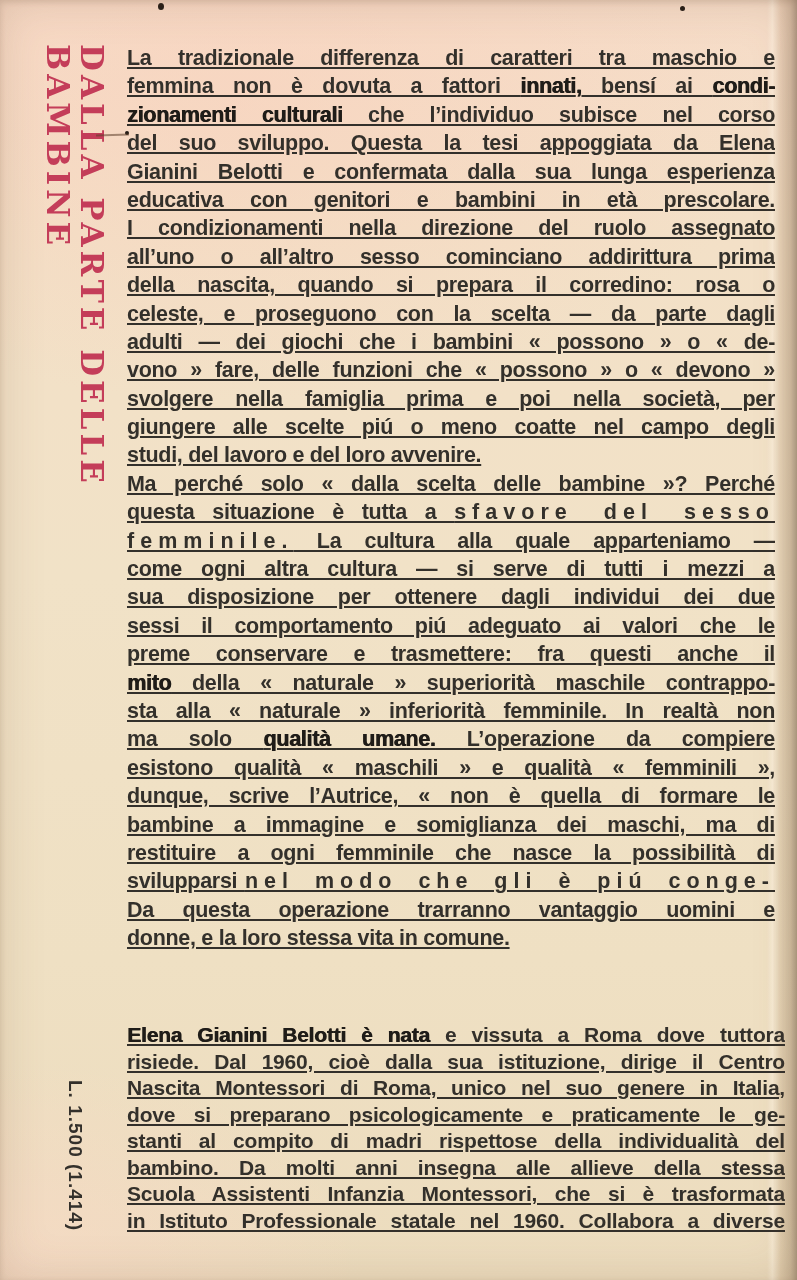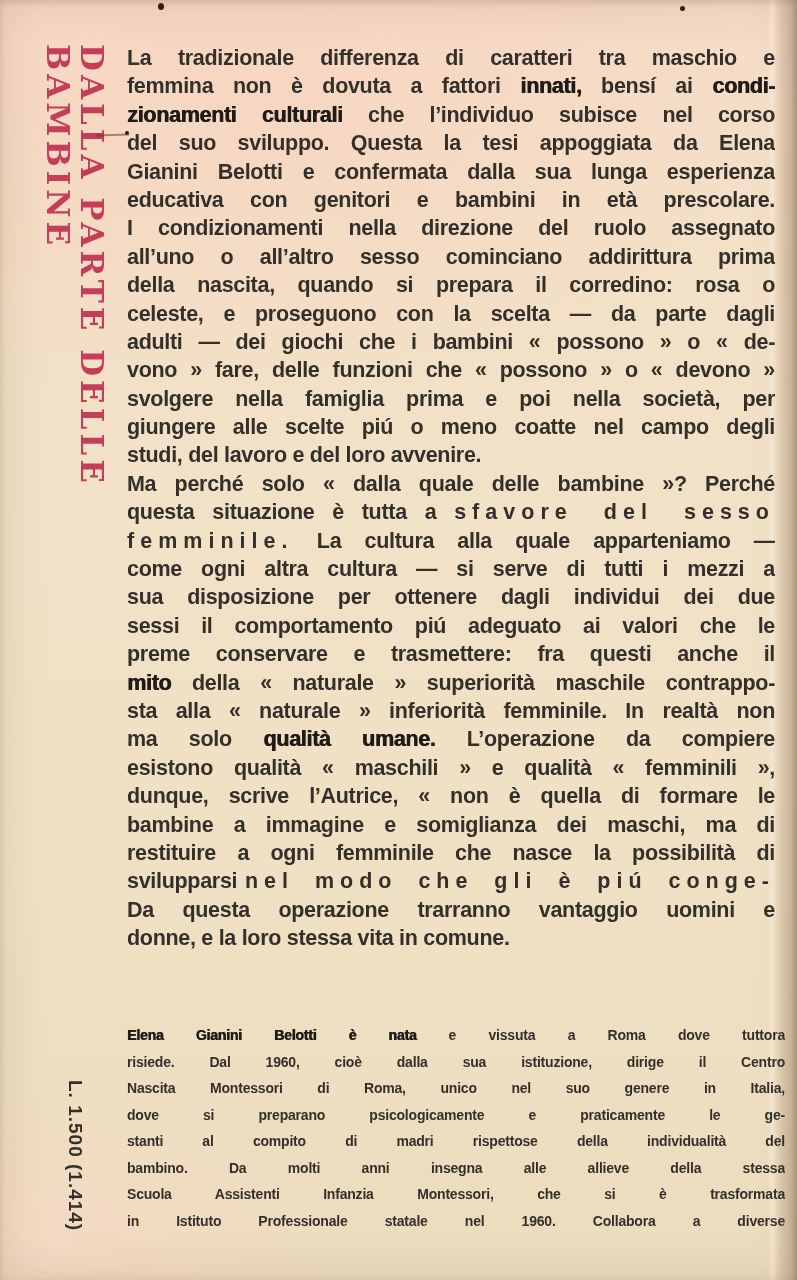--- a/index.html
+++ b/index.html
@@ -52,28 +52,28 @@
     font-size: 21.5px; line-height: 28.4px;
     font-weight: 700;
     letter-spacing: -0.3px;
     color: var(--text-color, #33302b);
   }
   .body-text .tline { height: 28.4px; overflow: hidden; }
 
   
   .bio-text {
     position: absolute; left: 127px; top: 1022px; width: 658px;
-    font-size: 14px; line-height: 26.5px;
+    font-size: 21px; line-height: 26.5px;
     font-weight: 700;
     letter-spacing: -0.2px;
     color: var(--text-color, #33302b);
   }
   .bio-text .tline { height: 26.5px; overflow: hidden; }
 
-  .tline { text-align: left; }
+  .tline { text-align: left; text-decoration: underline; }
   .tline.just { text-align: justify; text-align-last: justify; }
 
   .seg-bold { color: var(--bold-color, #1f1c18); text-shadow: 0.7px 0 0 currentColor; }
   .seg-spaced { letter-spacing: 0.28em; word-spacing: 0.32em; }
 
   
   .vprice {
     position: absolute; left: 64px; top: 1080px;
     writing-mode: vertical-rl;
     font-weight: 700;
@@ -114,21 +114,21 @@
       <div class="tline just"><span class="seg-normal">educativa con genitori e bambini in età prescolare.</span></div>
       <div class="tline just"><span class="seg-normal">I condizionamenti nella direzione del ruolo assegnato</span></div>
       <div class="tline just"><span class="seg-normal">all’uno o all’altro sesso cominciano addirittura prima</span></div>
       <div class="tline just"><span class="seg-normal">della nascita, quando si prepara il corredino: rosa o</span></div>
       <div class="tline just"><span class="seg-normal">celeste, e proseguono con la scelta — da parte dagli</span></div>
       <div class="tline just"><span class="seg-normal">adulti — dei giochi che i bambini « possono » o « de-</span></div>
       <div class="tline just"><span class="seg-normal">vono » fare, delle funzioni che « possono » o « devono »</span></div>
       <div class="tline just"><span class="seg-normal">svolgere nella famiglia prima e poi nella società, per</span></div>
       <div class="tline just"><span class="seg-normal">giungere alle scelte piú o meno coatte nel campo degli</span></div>
       <div class="tline"><span class="seg-normal">studi, del lavoro e del loro avvenire.</span></div>
-      <div class="tline just"><span class="seg-normal">Ma perché solo « dalla quale delle bambine »? Perché</span></div>
+      <div class="tline just"><span class="seg-normal">Ma perché solo « dalla scelta delle bambine »? Perché</span></div>
       <div class="tline just"><span class="seg-normal">questa situazione è tutta a </span><span class="seg-spaced">sfavore del sesso</span></div>
       <div class="tline just"><span class="seg-spaced">femminile.</span><span class="seg-normal"> La cultura alla quale apparteniamo —</span></div>
       <div class="tline just"><span class="seg-normal">come ogni altra cultura — si serve di tutti i mezzi a</span></div>
       <div class="tline just"><span class="seg-normal">sua disposizione per ottenere dagli individui dei due</span></div>
       <div class="tline just"><span class="seg-normal">sessi il comportamento piú adeguato ai valori che le</span></div>
       <div class="tline just"><span class="seg-normal">preme conservare e trasmettere: fra questi anche il</span></div>
       <div class="tline just"><span class="seg-bold">mito</span><span class="seg-normal"> della « naturale » superiorità maschile contrappo-</span></div>
       <div class="tline just"><span class="seg-normal">sta alla « naturale » inferiorità femminile. In realtà non</span></div>
       <div class="tline just"><span class="seg-normal">ma solo </span><span class="seg-bold">qualità umane.</span><span class="seg-normal"> L’operazione da compiere</span></div>
       <div class="tline just"><span class="seg-normal">esistono qualità « maschili » e qualità « femminili »,</span></div>

